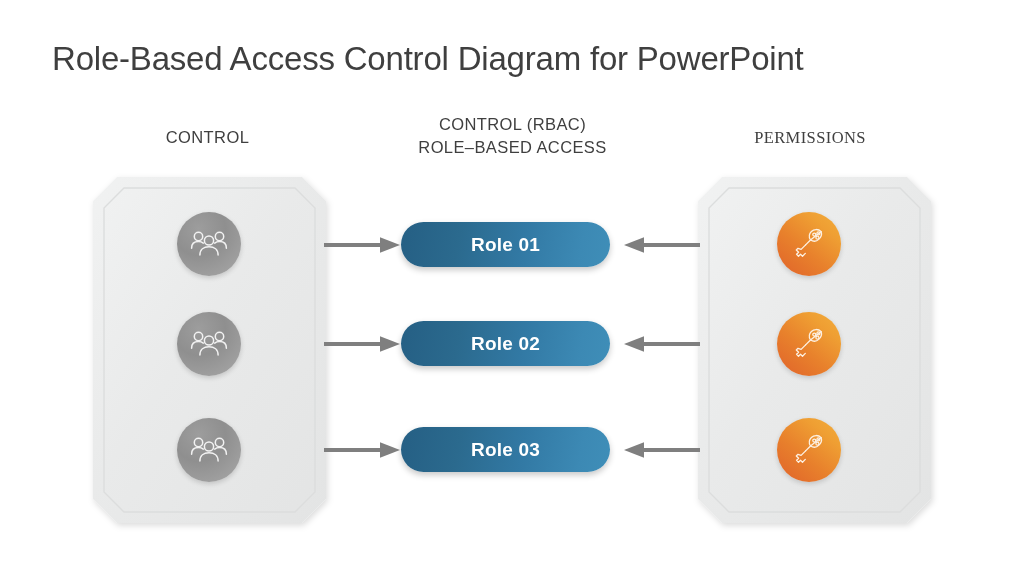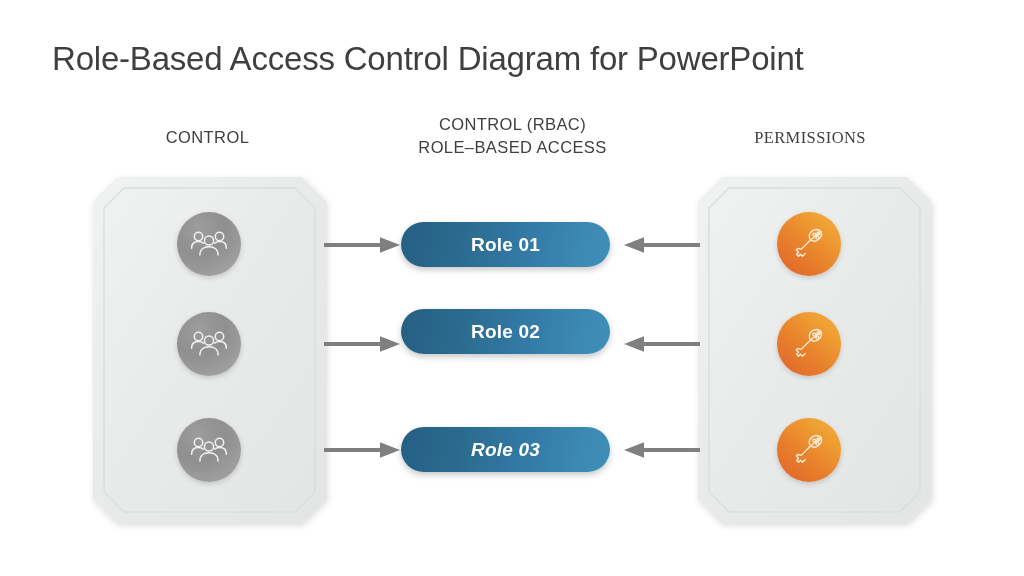--- a/index.html
+++ b/index.html
@@ -93,22 +93,22 @@
     justify-content: center;
     box-shadow: 0 3px 6px rgba(0,0,0,0.22);
   }
   .role-pill span {
     color: #ffffff;
     font-size: 19px;
     font-weight: bold;
     letter-spacing: 0.2px;
   }
   #role-1 { top: 222px; }
-  #role-2 { top: 309px; }
-  #role-3 { top: 427px; font-style: italic; }
+  #role-2 { top: 321px; }
+  #role-3 { top: 427px; }
 
   
   .arrow {
     position: absolute;
     height: 22px;
     width: 78px;
   }
   .arrow svg { display: block; width: 100%; height: 100%; }
   #arrow-left-1  { left: 324px; top: 234px; }
   #arrow-left-2  { left: 324px; top: 333px; }

